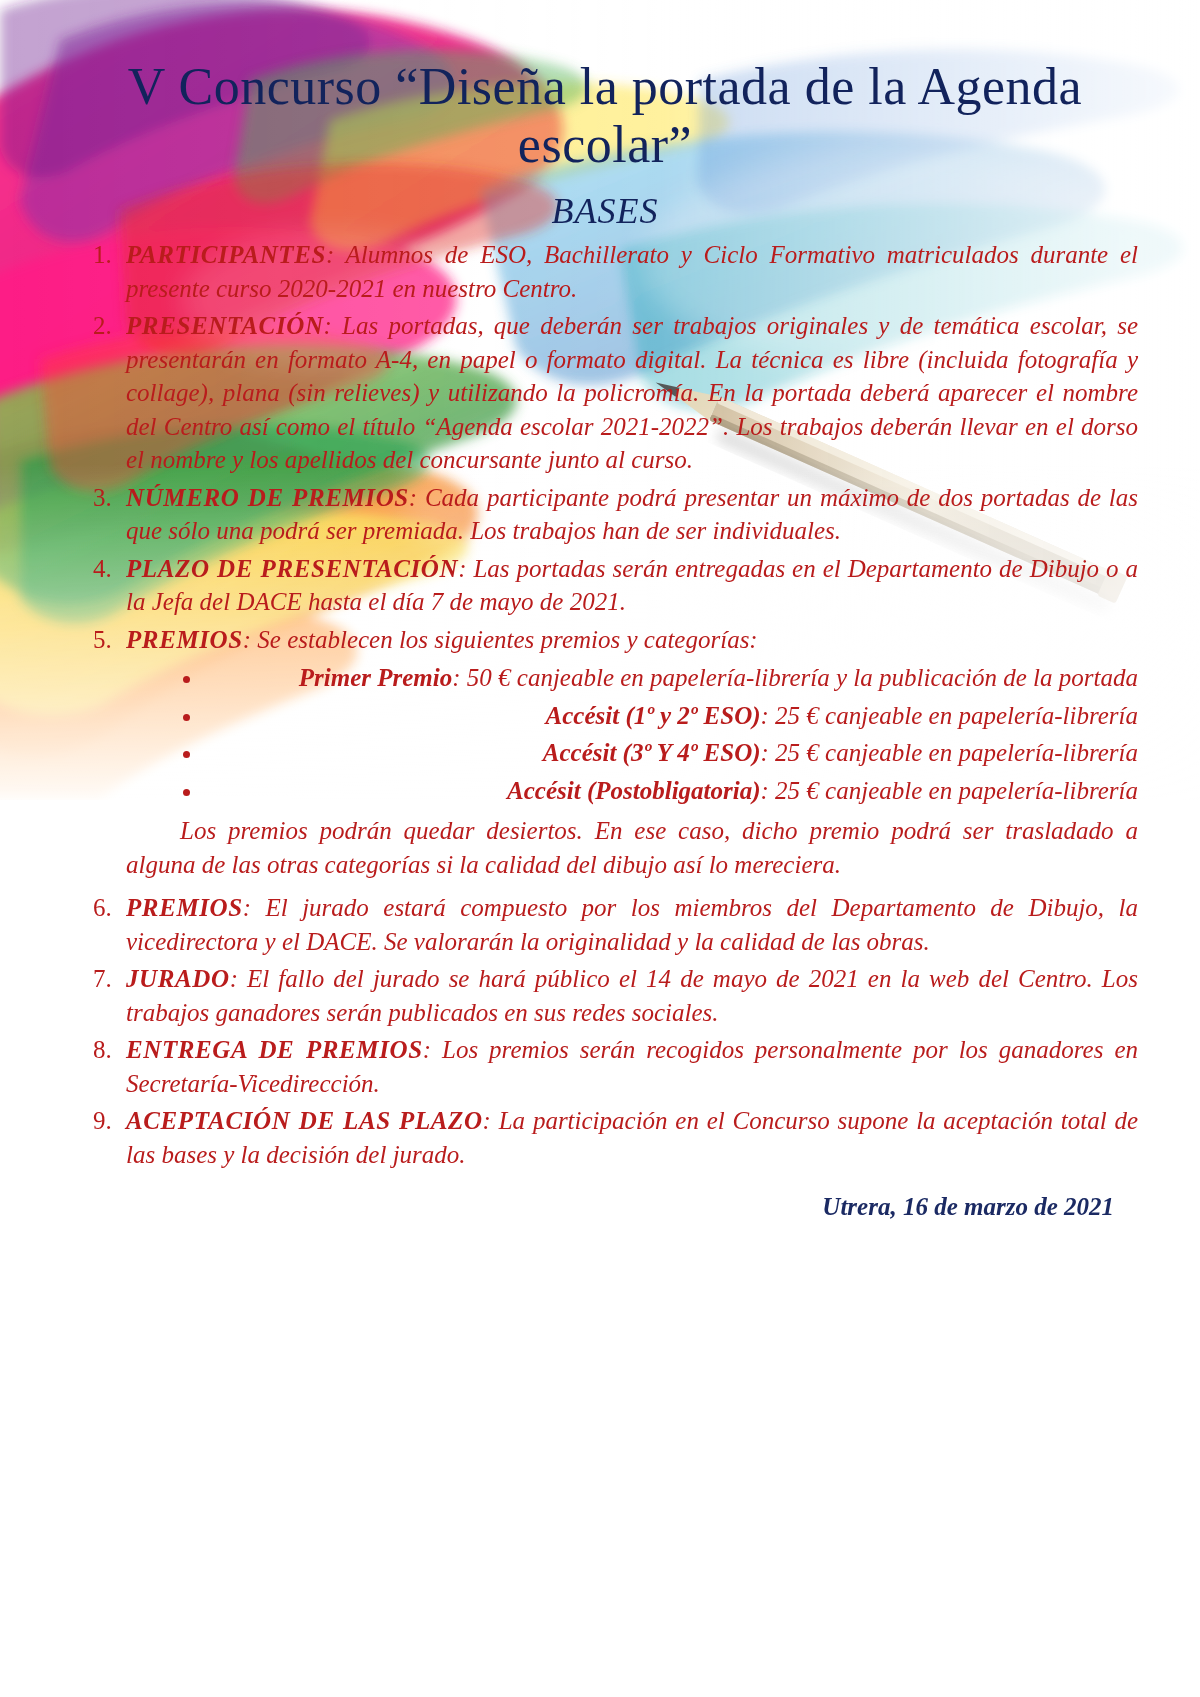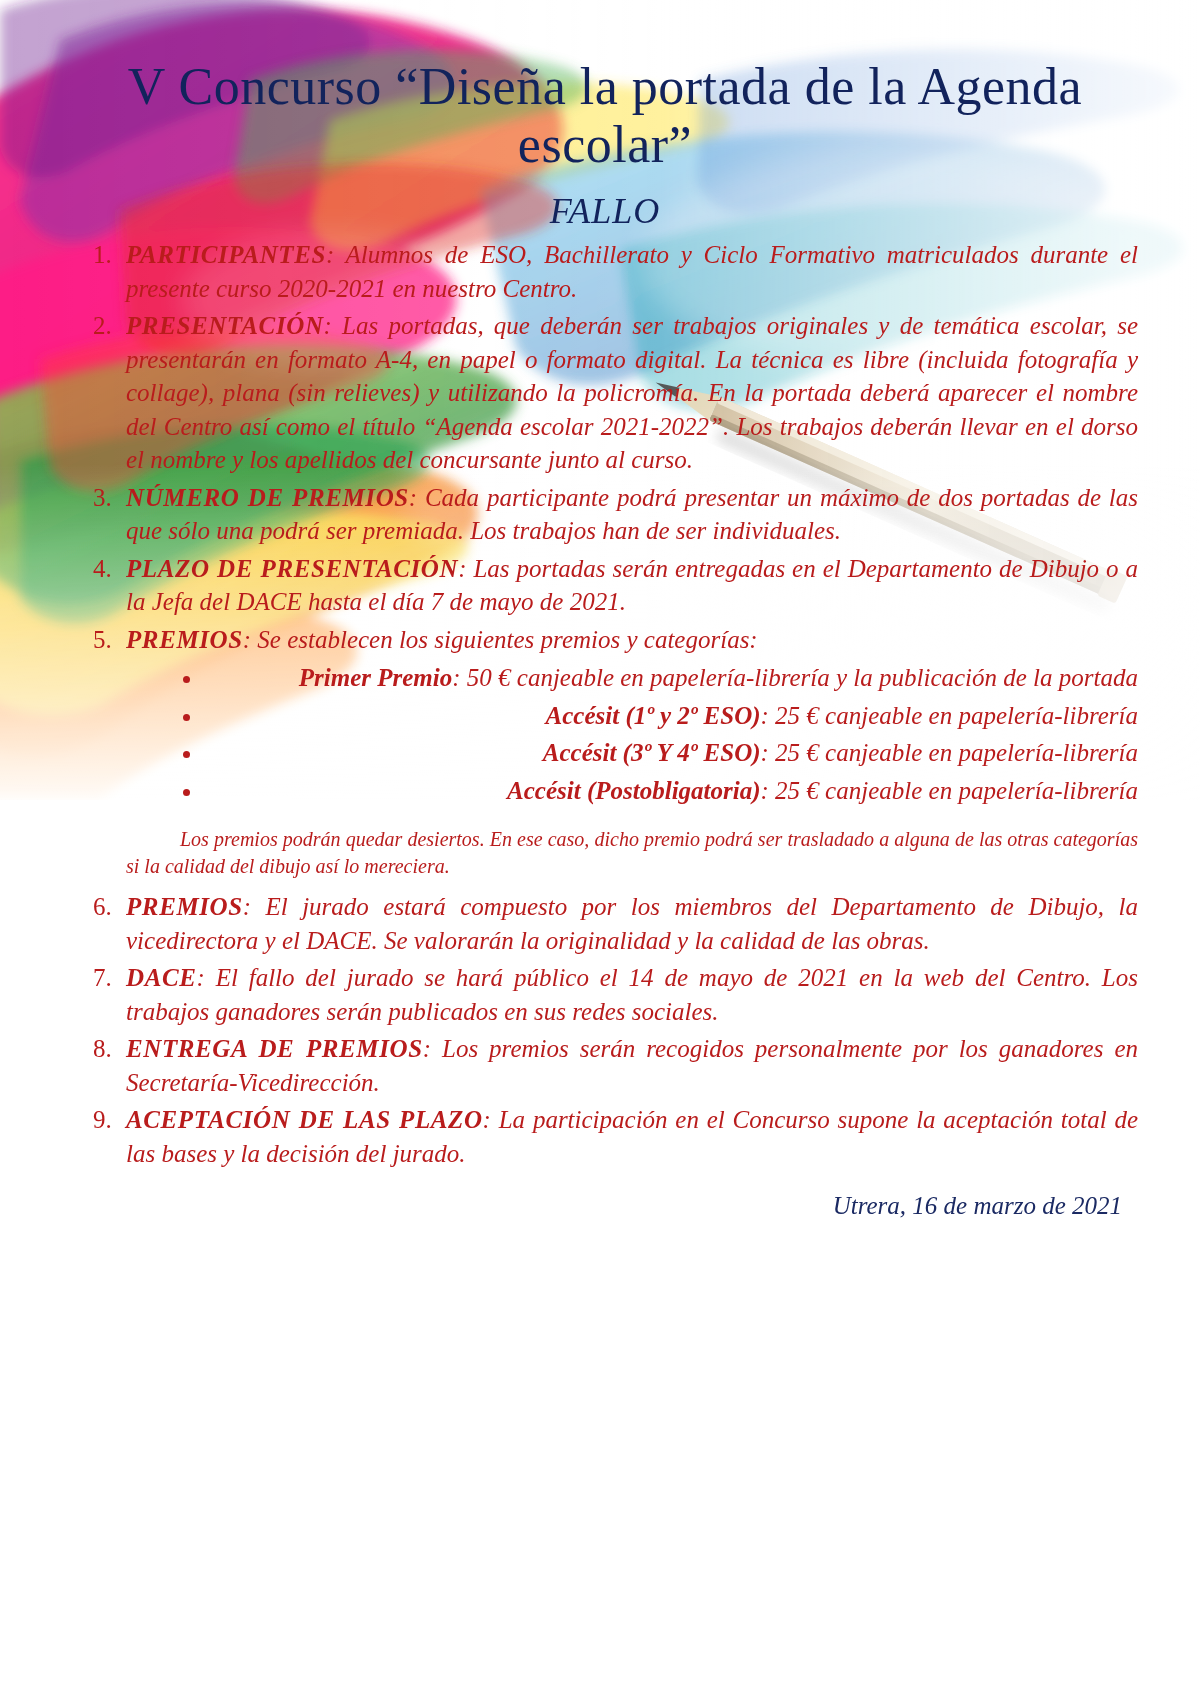--- a/index.html
+++ b/index.html
@@ -104,35 +104,36 @@
   ul.prizes > li {
     margin-bottom: 2px;
     text-align: right;
   }
   .prize-name {
     font-weight: bold;
     font-style: italic;
   }
 
   p.note {
-    margin: 18px 0 10px 0;
-    font-size: 20px;
+    margin: 6px 0 10px 0;
+    font-size: 25px;
     line-height: 1.34;
     font-style: italic;
     text-align: justify;
     text-indent: 54px;
     padding-left: 0px;
   }
 
   p.signoff {
-    margin: 22px 8px 0 0;
+    margin: 22px 16px 0 0;
     font-size: 25px;
     font-style: italic;
     text-align: right;
     padding-right: 8px;
+    font-weight: bold;
   }
 </style>
 </head>
 <body>
 
 <div class="bg-art" aria-hidden="true">
   <svg width="1200" height="800" viewBox="0 0 1200 800" xmlns="http://www.w3.org/2000/svg">
     <defs>
       <linearGradient id="gMag" x1="0" y1="0" x2="1" y2="1">
         <stop offset="0%" stop-color="#ff2e8e"></stop>
@@ -228,21 +229,21 @@
       <rect x="706" y="480" width="430" height="16" rx="8" fill="#333333"></rect>
     </g>
   </svg>
 </div>
 <div class="bg-fade"></div>
 
 <main class="page">
 
   <h1 class="title">V Concurso “Diseña la portada de la Agenda escolar”</h1>
 
-  <h2 class="subtitle">FALLO</h2>
+  <h2 class="subtitle">BASES</h2>
 
   <ol class="bases">
 
     <li>
       <span class="heading">PARTICIPANTES</span><span>: Alumnos de ESO, Bachillerato y Ciclo Formativo matriculados durante el presente curso 2020-2021 en nuestro Centro.</span>
     </li>
 
     <li>
       <span class="heading">PRESENTACIÓN</span><span>: Las portadas, que deberán ser trabajos originales y de temática escolar, se presentarán en formato A-4, en papel o formato digital. La técnica es libre (incluida fotografía y collage), plana (sin relieves) y utilizando la policromía. En la portada deberá aparecer el nombre del Centro así como el título “Agenda escolar 2021-2022”. Los trabajos deberán llevar en el dorso el nombre y los apellidos del concursante junto al curso.</span>
     </li>
@@ -274,21 +275,21 @@
       </ul>
 
       <p class="note">Los premios podrán quedar desiertos. En ese caso, dicho premio podrá ser trasladado a alguna de las otras categorías si la calidad del dibujo así lo mereciera.</p>
     </li>
 
     <li>
       <span class="heading">PREMIOS</span><span>: El jurado estará compuesto por los miembros del Departamento de Dibujo, la vicedirectora y el DACE. Se valorarán la originalidad y la calidad de las obras.</span>
     </li>
 
     <li>
-      <span class="heading">DACE</span><span>: El fallo del jurado se hará público el 14 de mayo de 2021 en la web del Centro. Los trabajos ganadores serán publicados en sus redes sociales.</span>
+      <span class="heading">JURADO</span><span>: El fallo del jurado se hará público el 14 de mayo de 2021 en la web del Centro. Los trabajos ganadores serán publicados en sus redes sociales.</span>
     </li>
 
     <li>
       <span class="heading">ENTREGA DE PREMIOS</span><span>: Los premios serán recogidos personalmente por los ganadores en Secretaría-Vicedirección.</span>
     </li>
 
     <li>
       <span class="heading">ACEPTACIÓN DE LAS PLAZO</span><span>: La participación en el Concurso supone la aceptación total de las bases y la decisión del jurado.</span>
     </li>
 

